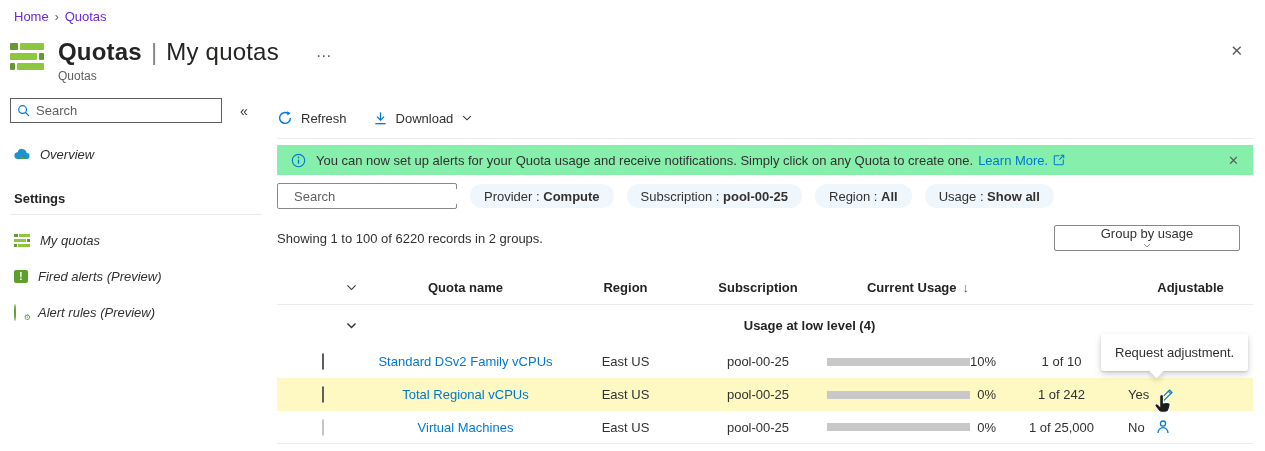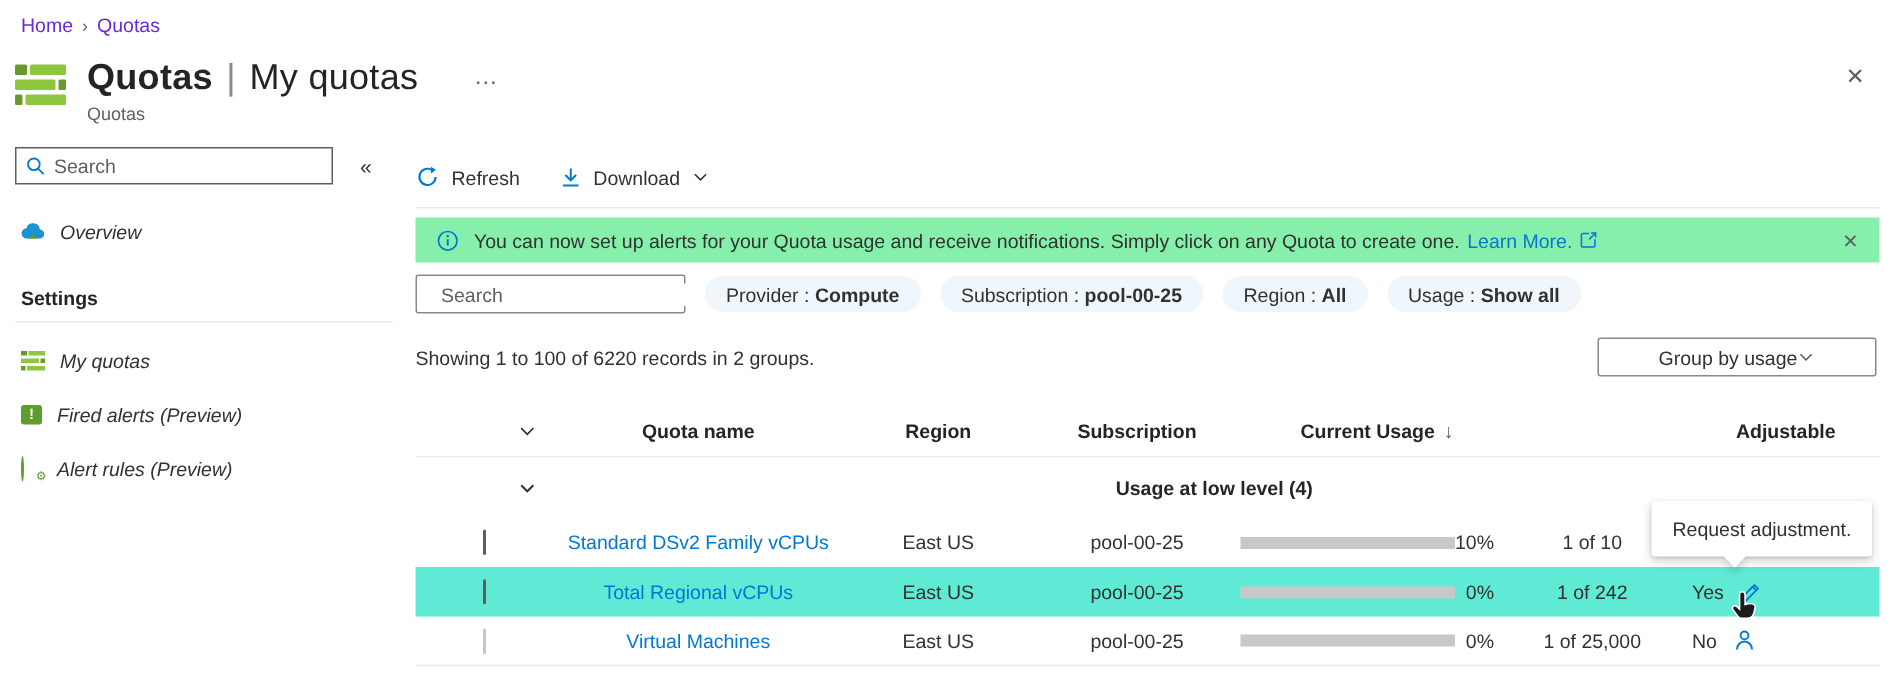--- a/index.html
+++ b/index.html
@@ -61,34 +61,34 @@
 
   .filter-row { margin-top:8px; display:flex; align-items:center; gap:13px; }
   .filter-search { width:180px; height:26px; border:1px solid #8a8886; border-radius:2px; display:flex; align-items:center; padding:0 8px; }
   .filter-search input { border:none; outline:none; flex:1; font-size:13px; margin-left:8px; color:#323130;
     font-family:"Liberation Sans", sans-serif; }
   .filter-search input::placeholder { color:#605e5c; }
   .pill { height:24px; background:#eff6fc; border-radius:12px; display:flex; align-items:center; padding:0 14px; cursor:pointer; white-space:pre; }
   .pill b { font-weight:700; }
 
   .results-row { margin-top:16px; display:flex; align-items:center; justify-content:space-between; }
-  .groupby { width:186px; height:26px; border:1px solid #8a8886; border-radius:2px; display:flex; align-items:center; justify-content:center; padding:0 9px; cursor:pointer; margin-right:2px; }
+  .groupby { width:186px; height:26px; border:1px solid #8a8886; border-radius:2px; display:flex; align-items:center; justify-content:space-between; padding:0 9px; cursor:pointer; margin-right:13px;flex-direction:column; }
 
   
   .grid { display:grid; grid-template-columns:59px 30px 190px 130px 135px 185px 95px 1fr; align-items:center;text-align:center; }
   .thead { margin-top:20px; height:34px; border-bottom:1px solid #edebe9; font-weight:700; color:#252423; }
   .thead .hcell { padding-left:9px; cursor:pointer; }
   .thead .sort { font-weight:400; color:#605e5c; margin-left:6px; }
   .chev-cell { display:flex; justify-content:center; cursor:pointer; }
 
   .group-row { height:40px; }
   .group-row .glabel { grid-column:3 / -1; font-weight:700; color:#252423; }
 
   .trow { height:33px; }
-  .trow.hovered { background:#5eead4; }
+  .trow.hovered { background:#fef9c3; }
   .cb { width:18px; height:18px; border:1px solid #605e5c; border-radius:2px; background:#fff; margin-left:32px; cursor:pointer; }
   .cb.light { border-color:#c8c6c4; }
   .qlink { color:#0078d4; padding-left:9px; cursor:pointer; }
   .cell { padding-left:9px; }
   .usage-cell { display:flex; align-items:center; padding-left:6px; padding-right:10px; }
   .bar-track { width:143px; height:8px; background:#c8c8c8; }
   .bar-fill { height:8px; background:#0078d4; }
   .pct { margin-left:auto; }
   .detail-cell { padding-left:16px; }
   .adj-cell { padding-left:27px; display:flex; align-items:center; gap:10px; }

